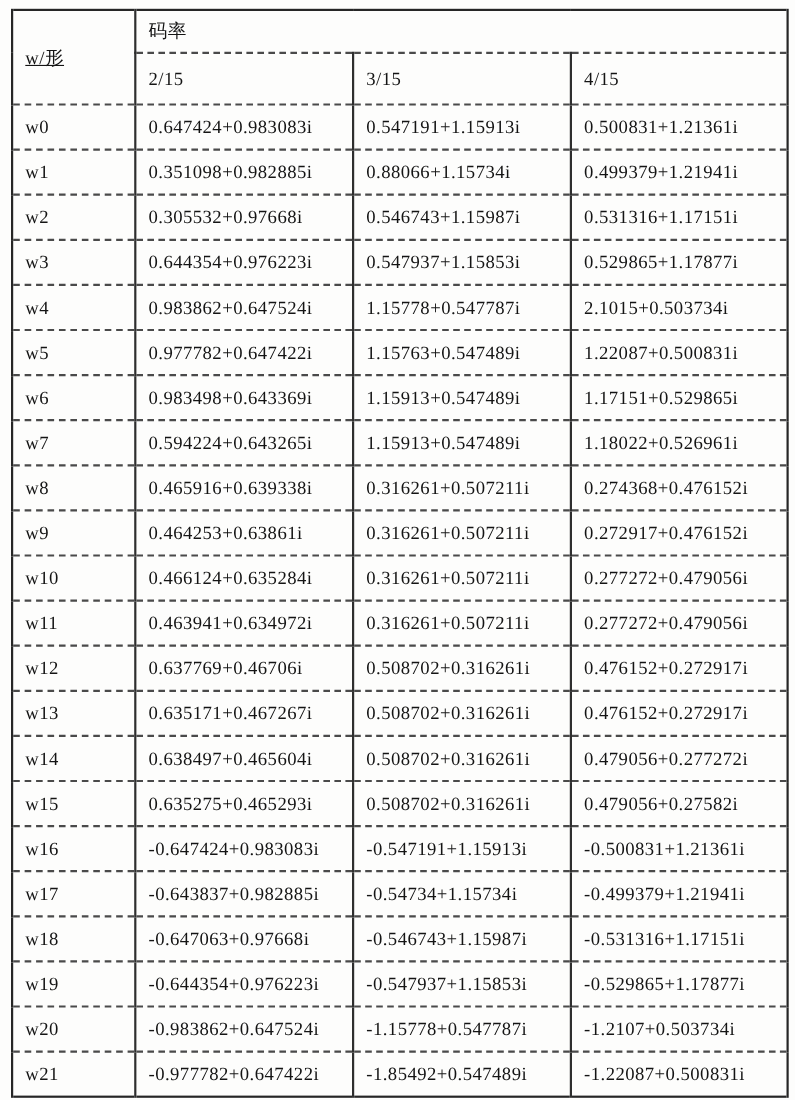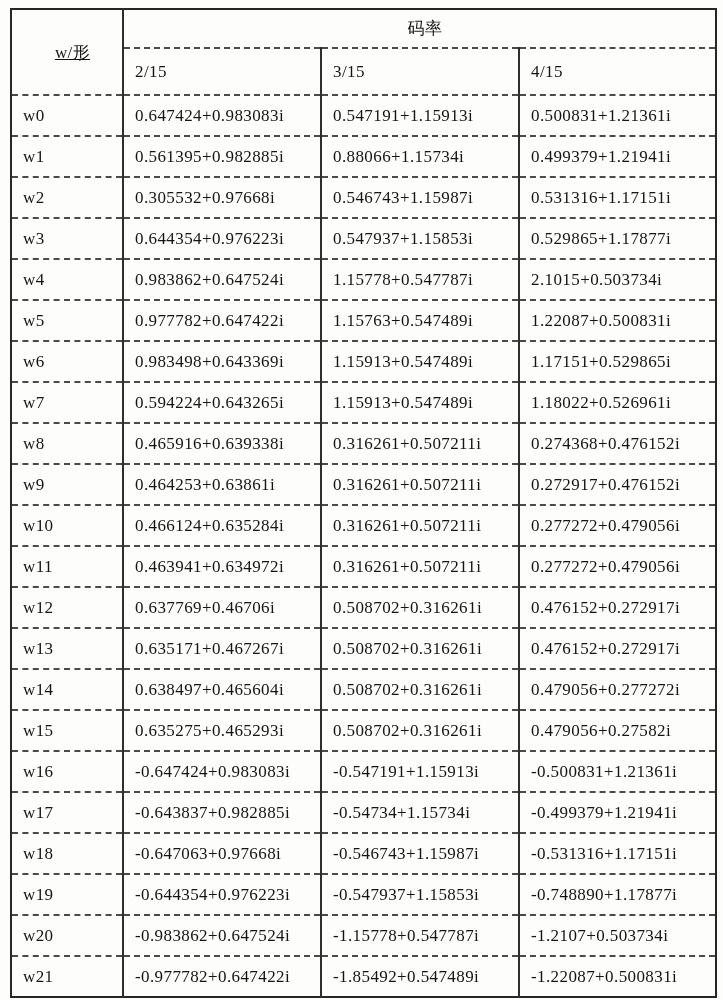--- a/index.html
+++ b/index.html
@@ -45,21 +45,21 @@
     font-size: 17px;
     letter-spacing: 0.4px;
     white-space: nowrap;
     overflow: hidden;
   }
   
   table.w-table { border: 2px solid #262626; }
   table.w-table tr > *:first-child { border-left: 2px solid #262626; }
   table.w-table tr > *:last-child  { border-right: 2px solid #262626; }
 
-  tr.hdr-group > th { height: 37px; text-align: center; }
+  tr.hdr-group > th { height: 37px; }
   tr.hdr-rates > th { height: 45px; }
   tbody > tr > td   { height: 39px; }
 
   th.corner {
     font-size: 17px;
     padding-left: 8px;
     text-decoration: underline;
   }
   th.group-header {
     padding-left: 36px;
@@ -97,21 +97,21 @@
     </thead>
     <tbody>
       <tr>
         <td class="rowlabel">w0</td>
         <td class="val">0.647424+0.983083i</td>
         <td class="val">0.547191+1.15913i</td>
         <td class="val">0.500831+1.21361i</td>
       </tr>
       <tr>
         <td class="rowlabel">w1</td>
-        <td class="val">0.561395+0.982885i</td>
+        <td class="val">0.351098+0.982885i</td>
         <td class="val">0.88066+1.15734i</td>
         <td class="val">0.499379+1.21941i</td>
       </tr>
       <tr>
         <td class="rowlabel">w2</td>
         <td class="val">0.305532+0.97668i</td>
         <td class="val">0.546743+1.15987i</td>
         <td class="val">0.531316+1.17151i</td>
       </tr>
       <tr>
@@ -207,21 +207,21 @@
       <tr>
         <td class="rowlabel">w18</td>
         <td class="val">-0.647063+0.97668i</td>
         <td class="val">-0.546743+1.15987i</td>
         <td class="val">-0.531316+1.17151i</td>
       </tr>
       <tr>
         <td class="rowlabel">w19</td>
         <td class="val">-0.644354+0.976223i</td>
         <td class="val">-0.547937+1.15853i</td>
-        <td class="val">-0.748890+1.17877i</td>
+        <td class="val">-0.529865+1.17877i</td>
       </tr>
       <tr>
         <td class="rowlabel">w20</td>
         <td class="val">-0.983862+0.647524i</td>
         <td class="val">-1.15778+0.547787i</td>
         <td class="val">-1.2107+0.503734i</td>
       </tr>
       <tr>
         <td class="rowlabel">w21</td>
         <td class="val">-0.977782+0.647422i</td>

